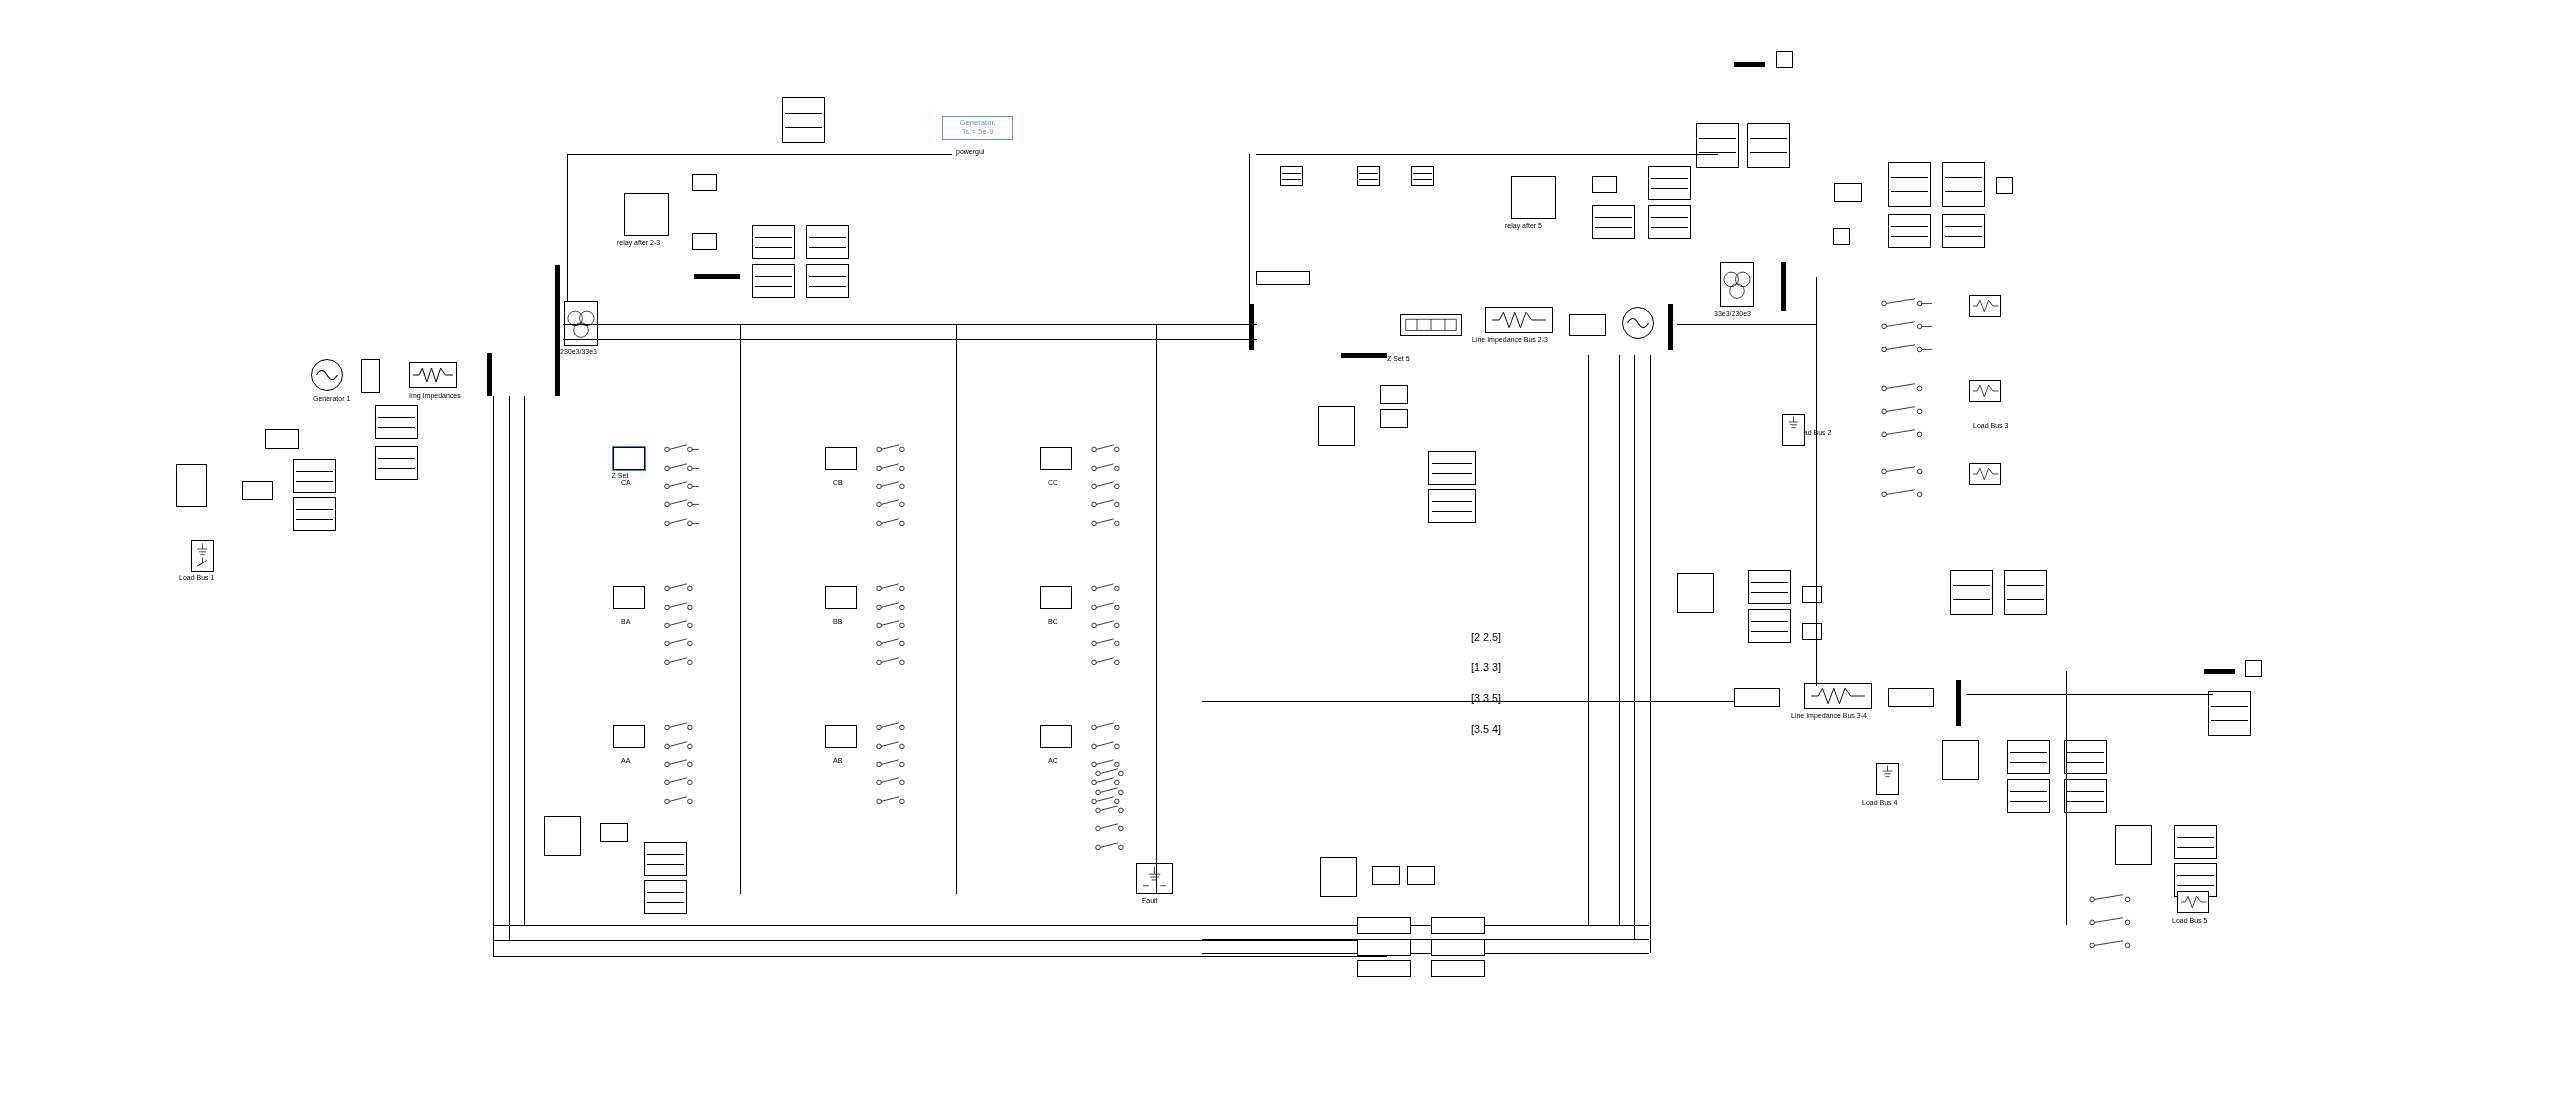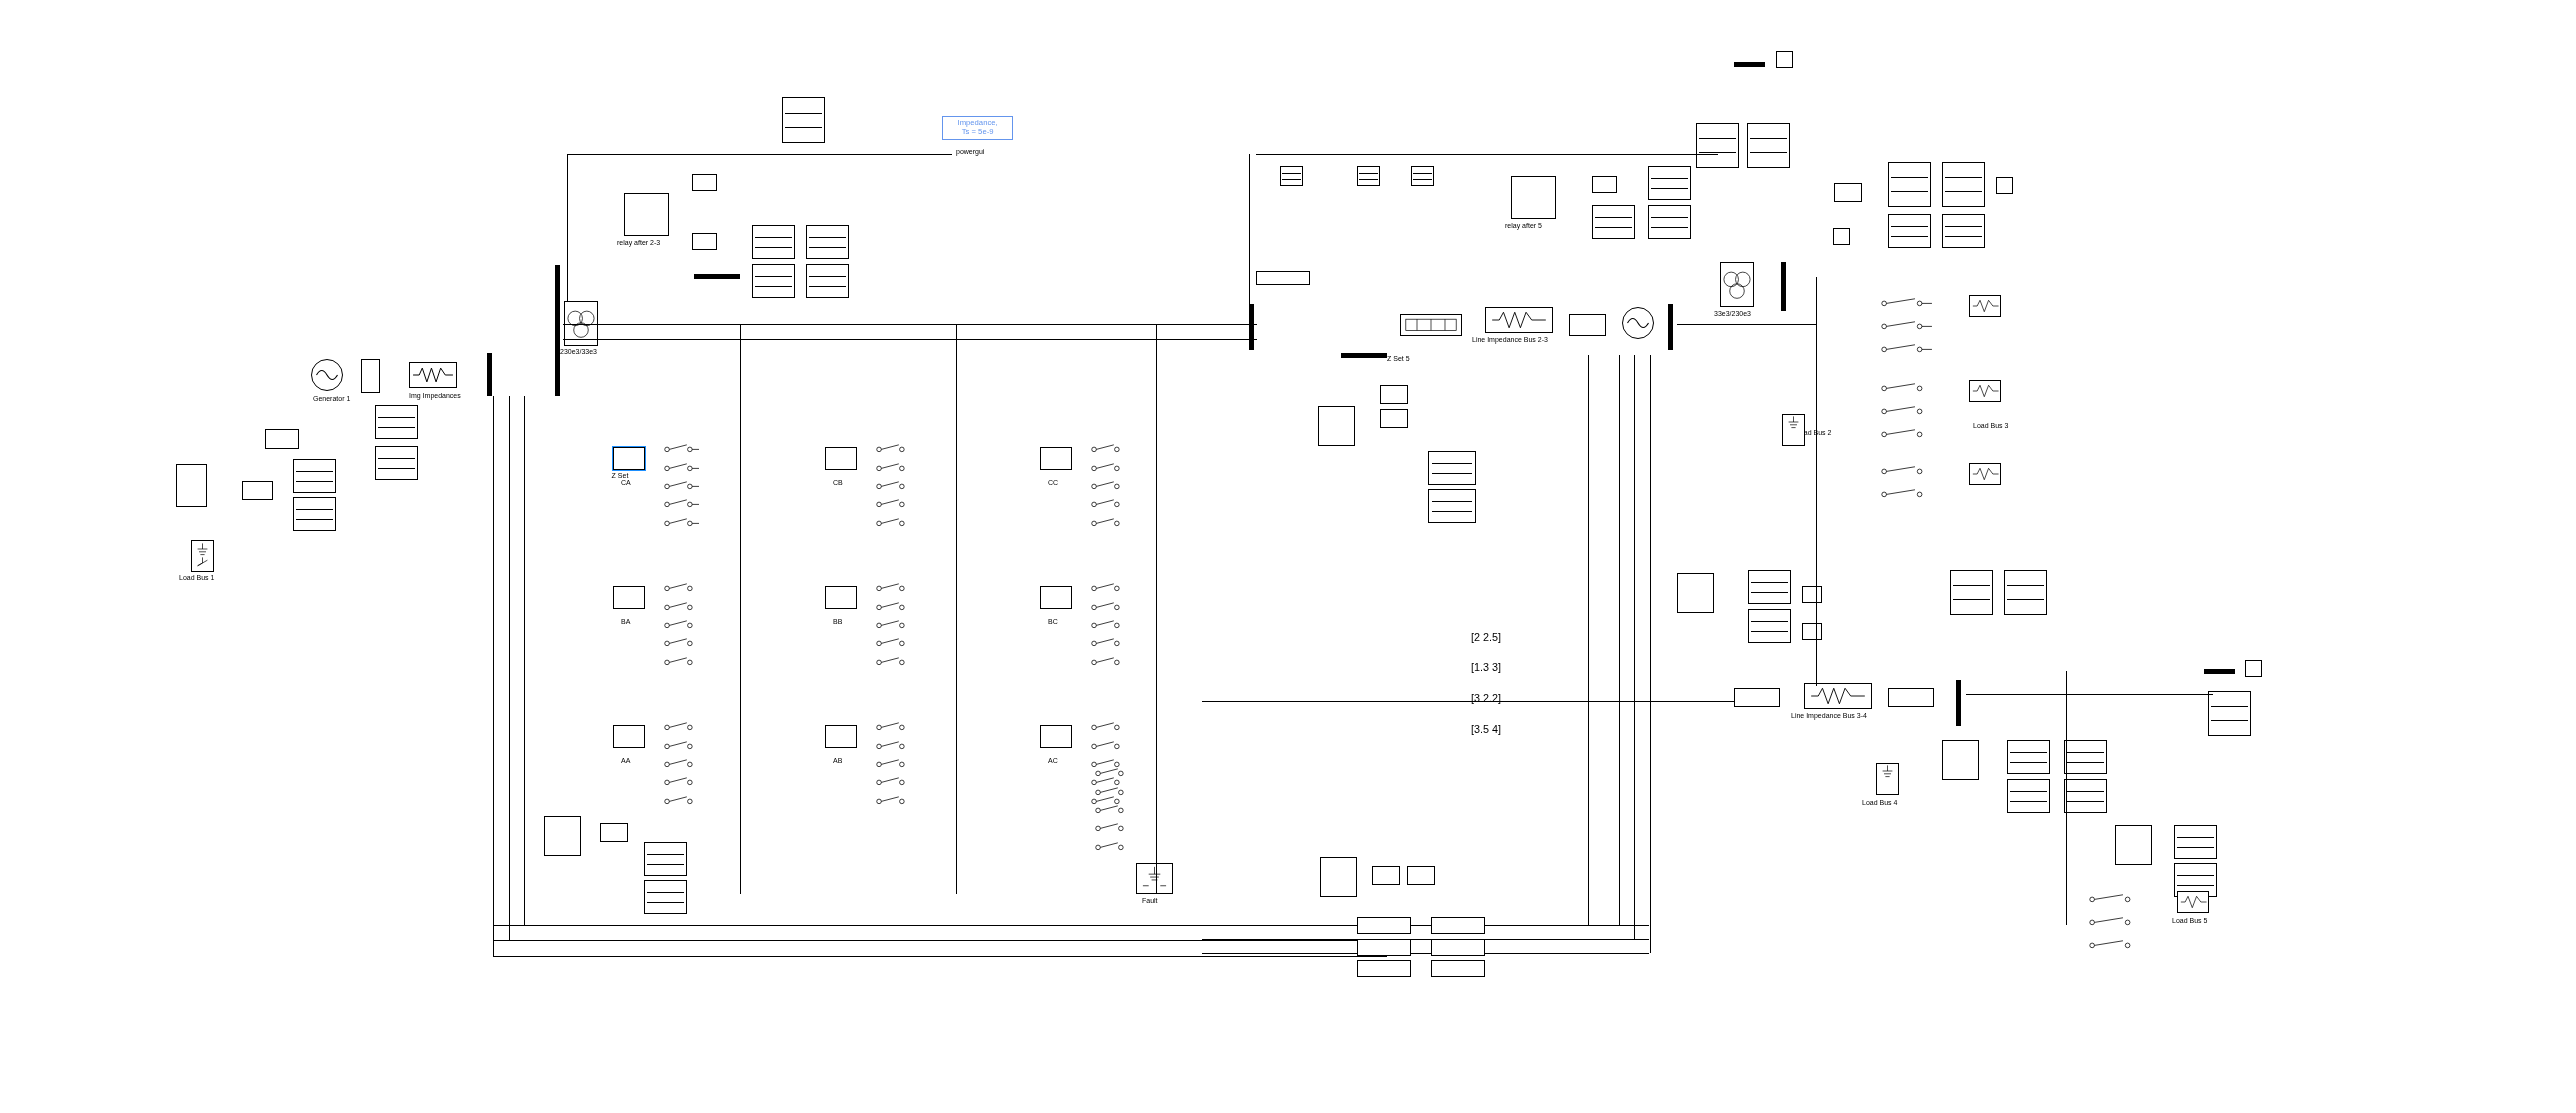--- a/index.html
+++ b/index.html
@@ -21,21 +21,21 @@
   .sel{outline:1.5px solid #1e90ff;outline-offset:-0.8px;}
   .ann{position:absolute;border:0.8px solid #6495ed;color:#6495ed;font-size:7.7px;padding:2.3px 4.6px;background:#fff;text-align:center;line-height:1.15;}
   .tiny{font-size:7px;}
 </style>
 </head>
 <body>
 
 <div class="canvas">
 
   <div class="ann" style="left:942px;top:116px;width:60px;">
-    <div>Impedance,</div>
+    <div>Generator,</div>
     <div>Ts = 5e-9</div>
   </div>
   <div class="lbl tiny" style="left:956px;top:148px;">powergui</div>
 
   <div class="circ" style="left:311px;top:359px;width:32px;height:32px;">
     <svg viewBox="0 0 40 40" style="width:100%;height:100%">
         <path d="M6 20 Q13 8 20 20 Q27 32 34 20" fill="none" stroke="#000" stroke-width="1.5"></path>
       </svg>
   </div>
   <div class="lbl tiny" style="left:313px;top:395px;">Generator 1</div>
@@ -522,21 +522,21 @@
 
   <div class="meas" style="left:1318px;top:406px;width:37px;height:40px;"></div>
   <div class="scope" style="left:1428px;top:451px;width:48px;height:34px;"></div>
   <div class="scope" style="left:1428px;top:489px;width:48px;height:34px;"></div>
   <div class="blk" style="left:1380px;top:385px;width:28px;height:18.5px;"></div>
   <div class="blk" style="left:1380px;top:409px;width:28px;height:18.5px;"></div>
   <div class="lbl tiny" style="left:1387px;top:355px;">Z Set 5</div>
 
   <div class="lbl" style="left:1471px;top:631px;font-size:10.8px;">[2 2.5]</div>
   <div class="lbl" style="left:1471px;top:661px;font-size:10.8px;">[1.3 3]</div>
-  <div class="lbl" style="left:1471px;top:692px;font-size:10.8px;">[3 2.2]</div>
+  <div class="lbl" style="left:1471px;top:692px;font-size:10.8px;">[3 3.5]</div>
   <div class="lbl" style="left:1471px;top:723px;font-size:10.8px;">[3.5 4]</div>
 
   <div class="meas" style="left:1677px;top:573px;width:37px;height:40px;"></div>
   <div class="scope" style="left:1748px;top:570px;width:43px;height:34px;"></div>
   <div class="scope" style="left:1748px;top:609px;width:43px;height:34px;"></div>
   <div class="blk" style="left:1802px;top:586px;width:20px;height:17px;"></div>
   <div class="blk" style="left:1802px;top:623px;width:20px;height:17px;"></div>
   <div class="scope" style="left:1950px;top:570px;width:43px;height:45px;"></div>
   <div class="scope" style="left:2004px;top:570px;width:43px;height:45px;"></div>
 

